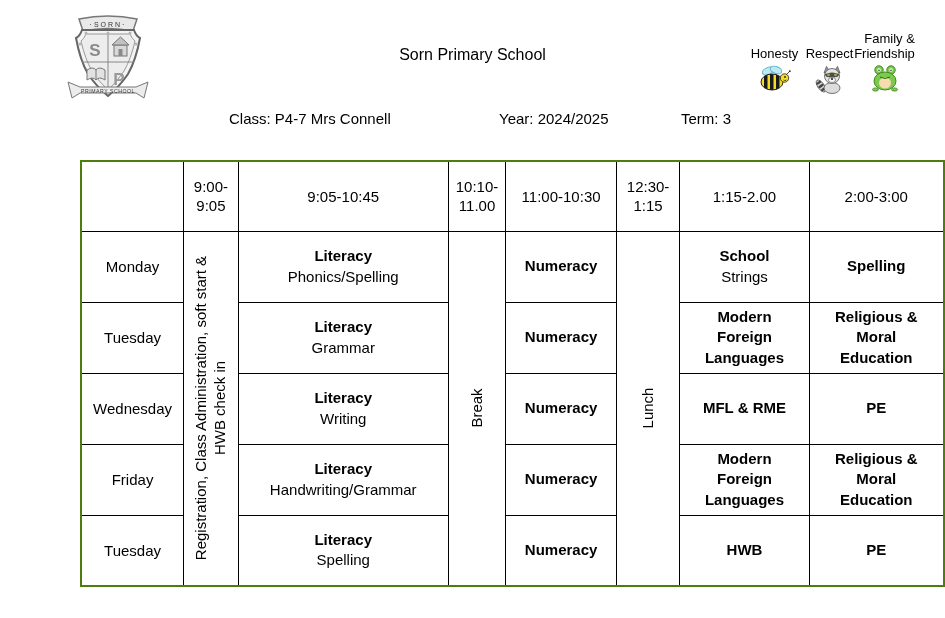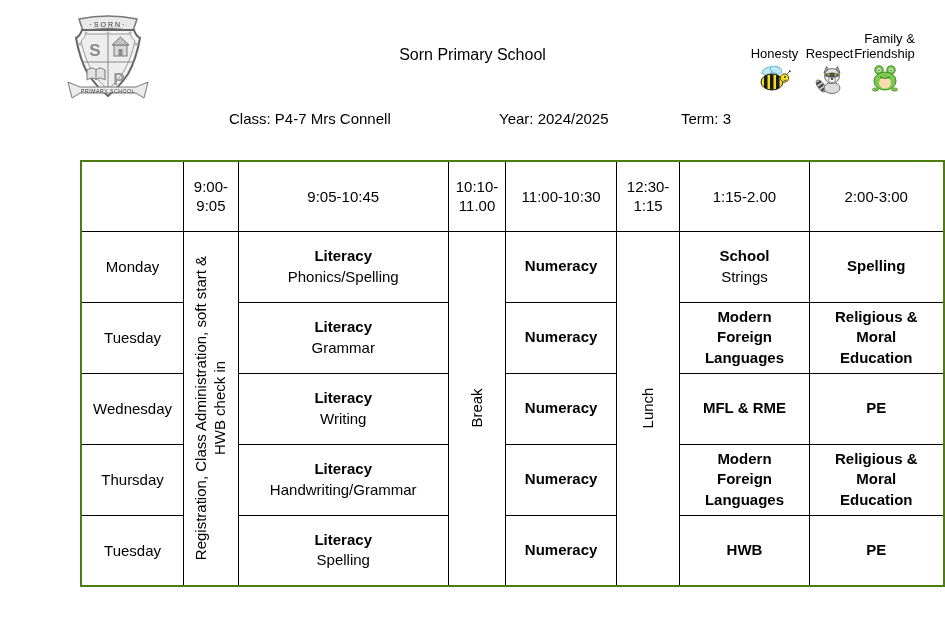--- a/index.html
+++ b/index.html
@@ -226,21 +226,21 @@
       </td>
       <td>
         <div class="subject narrow">MFL &amp; RME</div>
       </td>
       <td>
         <div class="subject narrow">PE</div>
       </td>
     </tr>
 
     <tr class="drow">
-      <td class="daycell">Thursday</td>
+      <td class="daycell">Friday</td>
       <td>
         <div class="subject">Literacy</div>
         <div class="focus">Handwriting/Grammar</div>
       </td>
       <td>
         <div class="subject">Numeracy</div>
       </td>
       <td>
         <div class="subject narrow">Modern Foreign Languages</div>
       </td>

